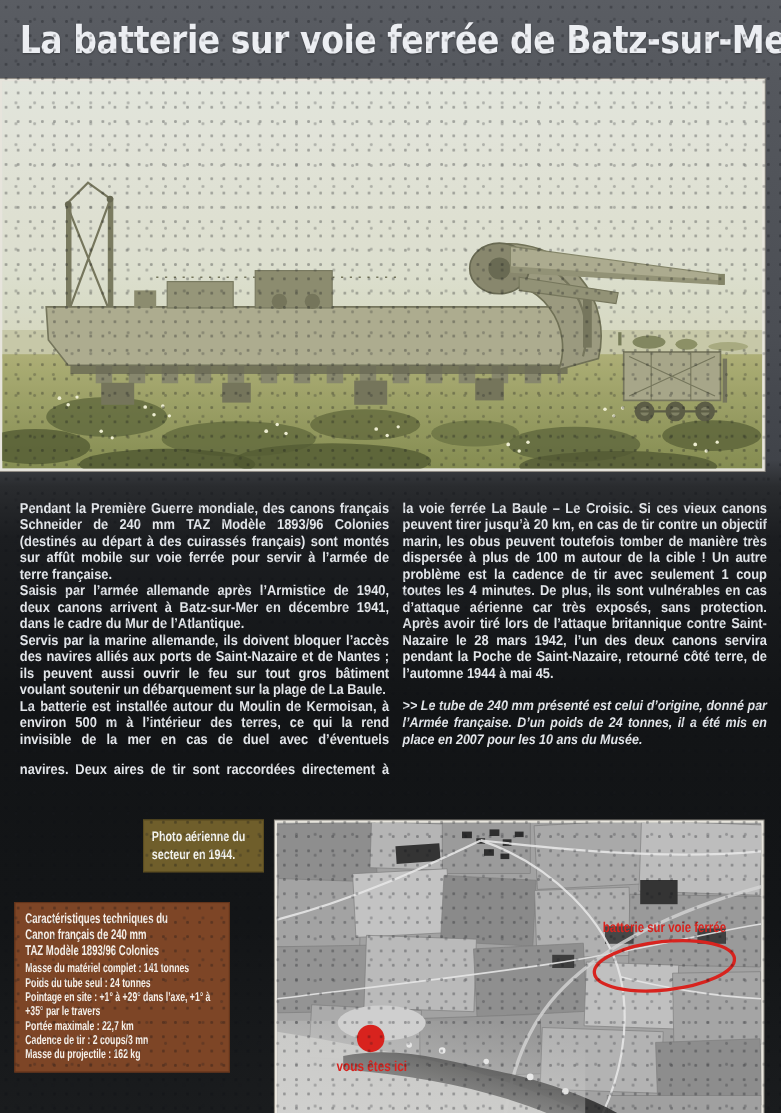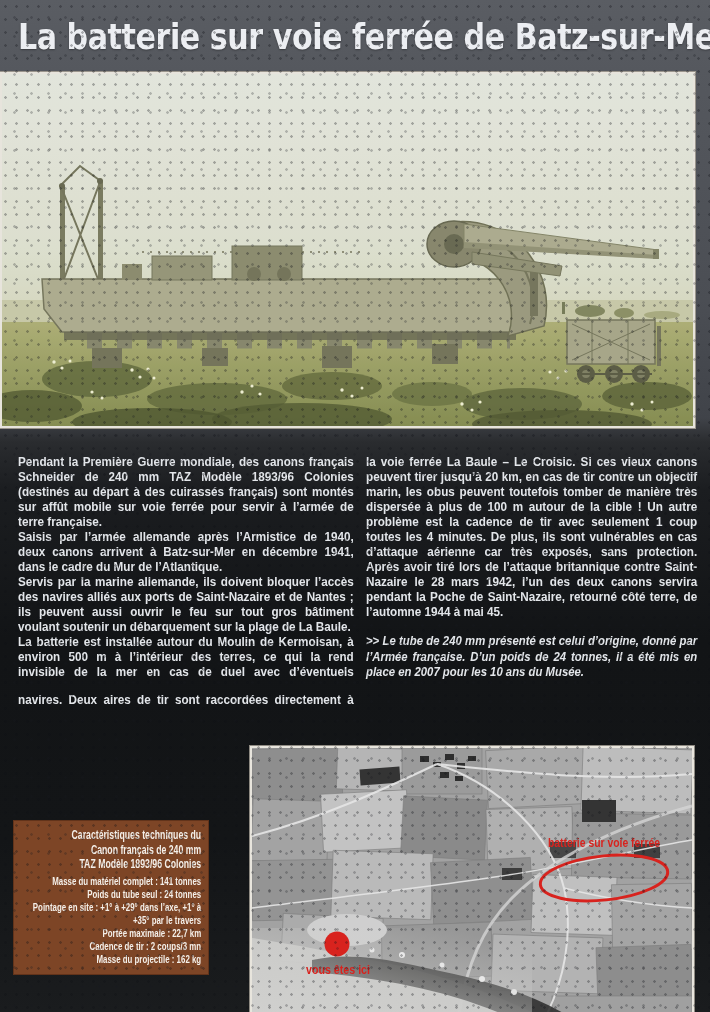--- a/index.html
+++ b/index.html
@@ -26,21 +26,21 @@
   .col.right .col-inner{width:368px;}
   .col p{margin:0;font-size:13px;font-weight:bold;line-height:15px;text-align:justify;}
   .col p.gap{margin-top:13px;}
   .col p.stretch{text-align-last:justify;}
   .col p.note{margin-top:15px;font-style:italic;font-size:12.6px;line-height:15.6px;}
   .caption-box{position:absolute;left:130px;top:745px;width:110px;min-height:47px;box-sizing:border-box;
     background:var(--caption-box,#6f5e2b);border:1px solid #5a4c20;padding:7px 7px;}
   .caption-box .cap-inner{width:120px;transform:scaleX(.78);transform-origin:0 0;
     color:#f2f2ee;font-size:12.5px;font-weight:bold;line-height:16px;}
   .specs-box{position:absolute;left:13px;top:820px;width:196px;box-sizing:border-box;
-    background:var(--specs-box,#7d4526);border:1px solid #62331a;padding:7px 9px 9px 9px;text-align:right;}
+    background:var(--specs-box,#7d4526);border:1px solid #62331a;padding:7px 9px 9px 9px;}
   .specs-inner{width:262px;transform:scaleX(.68);transform-origin:0 0;color:#f4efe9;}
   .specs-title div{font-size:12.8px;font-weight:bold;line-height:14.5px;}
   .spec-line{font-size:11.6px;font-weight:600;line-height:13px;}
   .specs-title{margin-bottom:2px;}
   svg{display:block;}
   .red-label{font-family:"Liberation Sans",sans-serif;font-weight:bold;font-size:13px;
     fill:var(--annotation-red,#d8231e);}
 </style>
 </head>
 <body>
@@ -179,20 +179,23 @@
       </div>
     </div>
     <div class="col right">
       <div class="col-inner">
         <p>la voie ferrée La Baule – Le Croisic. Si ces vieux canons peuvent tirer jusqu’à 20 km, en cas de tir contre un objectif marin, les obus peuvent toutefois tomber de manière très dispersée à plus de 100 m autour de la cible ! Un autre problème est la cadence de tir avec seulement 1 coup toutes les 4 minutes. De plus, ils sont vulnérables en cas d’attaque aérienne car très exposés, sans protection. Après avoir tiré lors de l’attaque britannique contre Saint-Nazaire le 28 mars 1942, l’un des deux canons servira pendant la Poche de Saint-Nazaire, retourné côté terre, de l’automne 1944 à mai 45.</p>
         <p class="note">&gt;&gt; Le tube de 240 mm présenté est celui d’origine, donné par l’Armée française. D’un poids de 24 tonnes, il a été mis en place en 2007 pour les 10 ans du Musée.</p>
       </div>
     </div>
   </section>
 
+  <div class="caption-box">
+    <div class="cap-inner">Photo aérienne du secteur en 1944.</div>
+  </div>
 
   <div class="specs-box">
     <div class="specs-inner">
       <div class="specs-title">
         <div>Caractéristiques techniques du</div>
         <div>Canon français de 240 mm</div>
         <div>TAZ Modèle 1893/96 Colonies</div>
       </div>
       <div class="spec-line">Masse du matériel complet : 141 tonnes</div>
       <div class="spec-line">Poids du tube seul : 24 tonnes</div>

